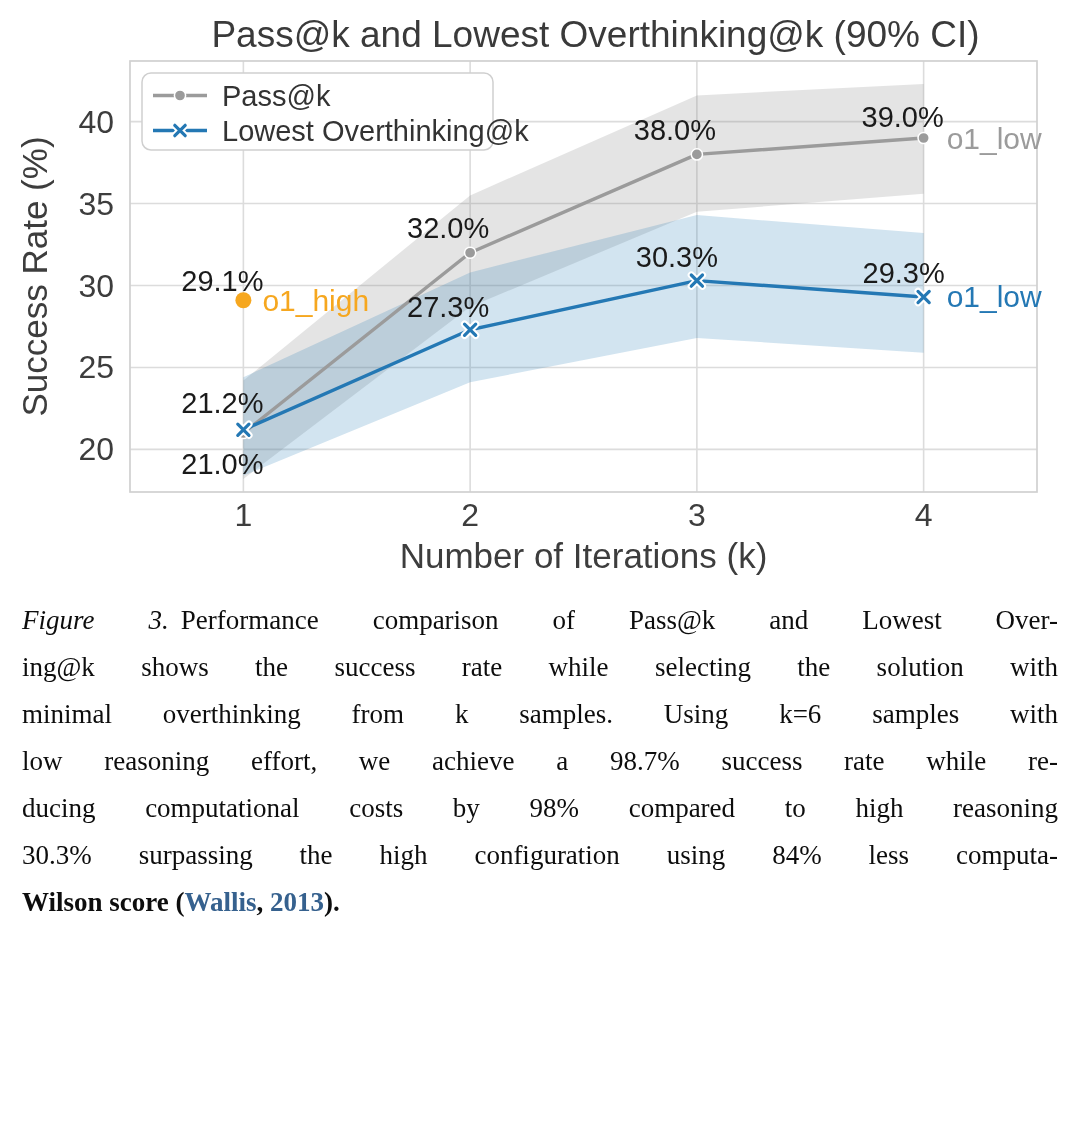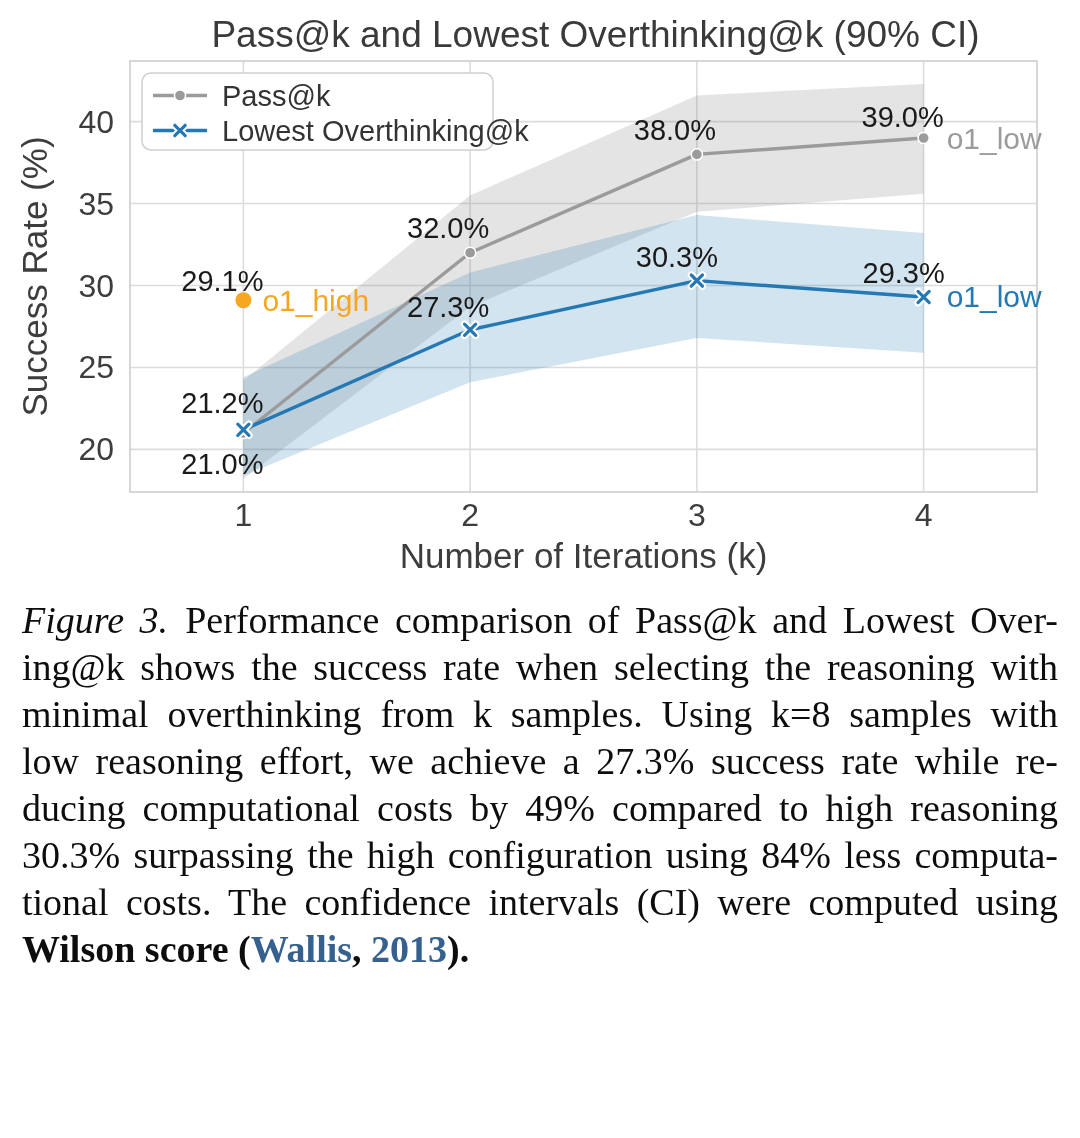--- a/index.html
+++ b/index.html
@@ -2,21 +2,21 @@
 <html><head>
 <meta charset="utf-8">
 <style>
   html,body{margin:0;padding:0;background:#ffffff;}
   body{width:1080px;height:1138px;overflow:hidden;
        font-family:"Liberation Sans","DejaVu Sans",sans-serif;}
   .figure-wrap{width:1080px;height:1138px;background:#fff;}
   svg{display:block;}
   .caption{padding:5px 22px 0 22px;
            font-family:"Liberation Serif","DejaVu Serif",serif;
-           font-size:38px;line-height:47px;color:#0d0d0d;}
+           font-size:27px;line-height:47px;color:#0d0d0d;}
   .cap-line{text-align:justify;text-align-last:justify;white-space:normal;}
   .cap-line.cap-last{text-align-last:left;font-weight:bold;}
   .cap-italic{font-style:italic;margin-right:0.45em;}
   .cap-link{cursor:pointer;}
 </style>
 </head>
 <body>
 
 <div class="figure-wrap">
   <svg width="1080" height="592" viewBox="0 0 1080 592">
@@ -92,21 +92,20 @@
         <circle cx="180" cy="95.5" r="5.6" fill="#9b9b9b" stroke="#ffffff" stroke-width="1.5"></circle>
         <text x="222" y="95.5" font-size="29" fill="#333333" dominant-baseline="central">Pass@k</text>
         <line x1="153" x2="207" y1="130.5" y2="130.5" stroke="#2478b4" stroke-width="3.4"></line>
         <path d="M 174.8 125.3 L 185.2 135.7 M 174.8 135.7 L 185.2 125.3" stroke="#ffffff" stroke-width="7.2" fill="none" stroke-linecap="round"></path>
         <path d="M 174.8 125.3 L 185.2 135.7 M 174.8 135.7 L 185.2 125.3" stroke-width="3.2" fill="none" stroke-linecap="round" stroke="#2478b4"></path>
         <text x="222" y="130.5" font-size="29" fill="#333333" dominant-baseline="central">Lowest Overthinking@k</text>
       </g>
     </svg>
   <div class="caption">
       <div class="cap-line"><span class="cap-italic">Figure 3.</span><span>Performance comparison of Pass@k and Lowest Over-</span></div>
-      <div class="cap-line"><span>ing@k shows the success rate when selecting the reasoning with</span></div>
-      <div class="cap-line"><span>minimal overthinking from k samples. Using k=8 samples with</span></div>
-      <div class="cap-line"><span>low reasoning effort, we achieve a 27.3% success rate while re-</span></div>
-      <div class="cap-line"><span>ducing computational costs by 49% compared to high reasoning</span></div>
+      <div class="cap-line"><span>ing@k shows the success rate while selecting the solution with</span></div>
+      <div class="cap-line"><span>minimal overthinking from k samples. Using k=6 samples with</span></div>
+      <div class="cap-line"><span>low reasoning effort, we achieve a 98.7% success rate while re-</span></div>
+      <div class="cap-line"><span>ducing computational costs by 98% compared to high reasoning</span></div>
       <div class="cap-line"><span>30.3% surpassing the high configuration using 84% less computa-</span></div>
-      <div class="cap-line"><span>tional costs. The confidence intervals (CI) were computed using</span></div>
       <div class="cap-line cap-last"><span>Wilson score (</span><span class="cap-link" style="color: rgb(54, 97, 142);">Wallis</span><span>, </span><span class="cap-link" style="color: rgb(54, 97, 142);">2013</span><span>).</span></div>
     </div>
 </div>
 
 </body></html>

